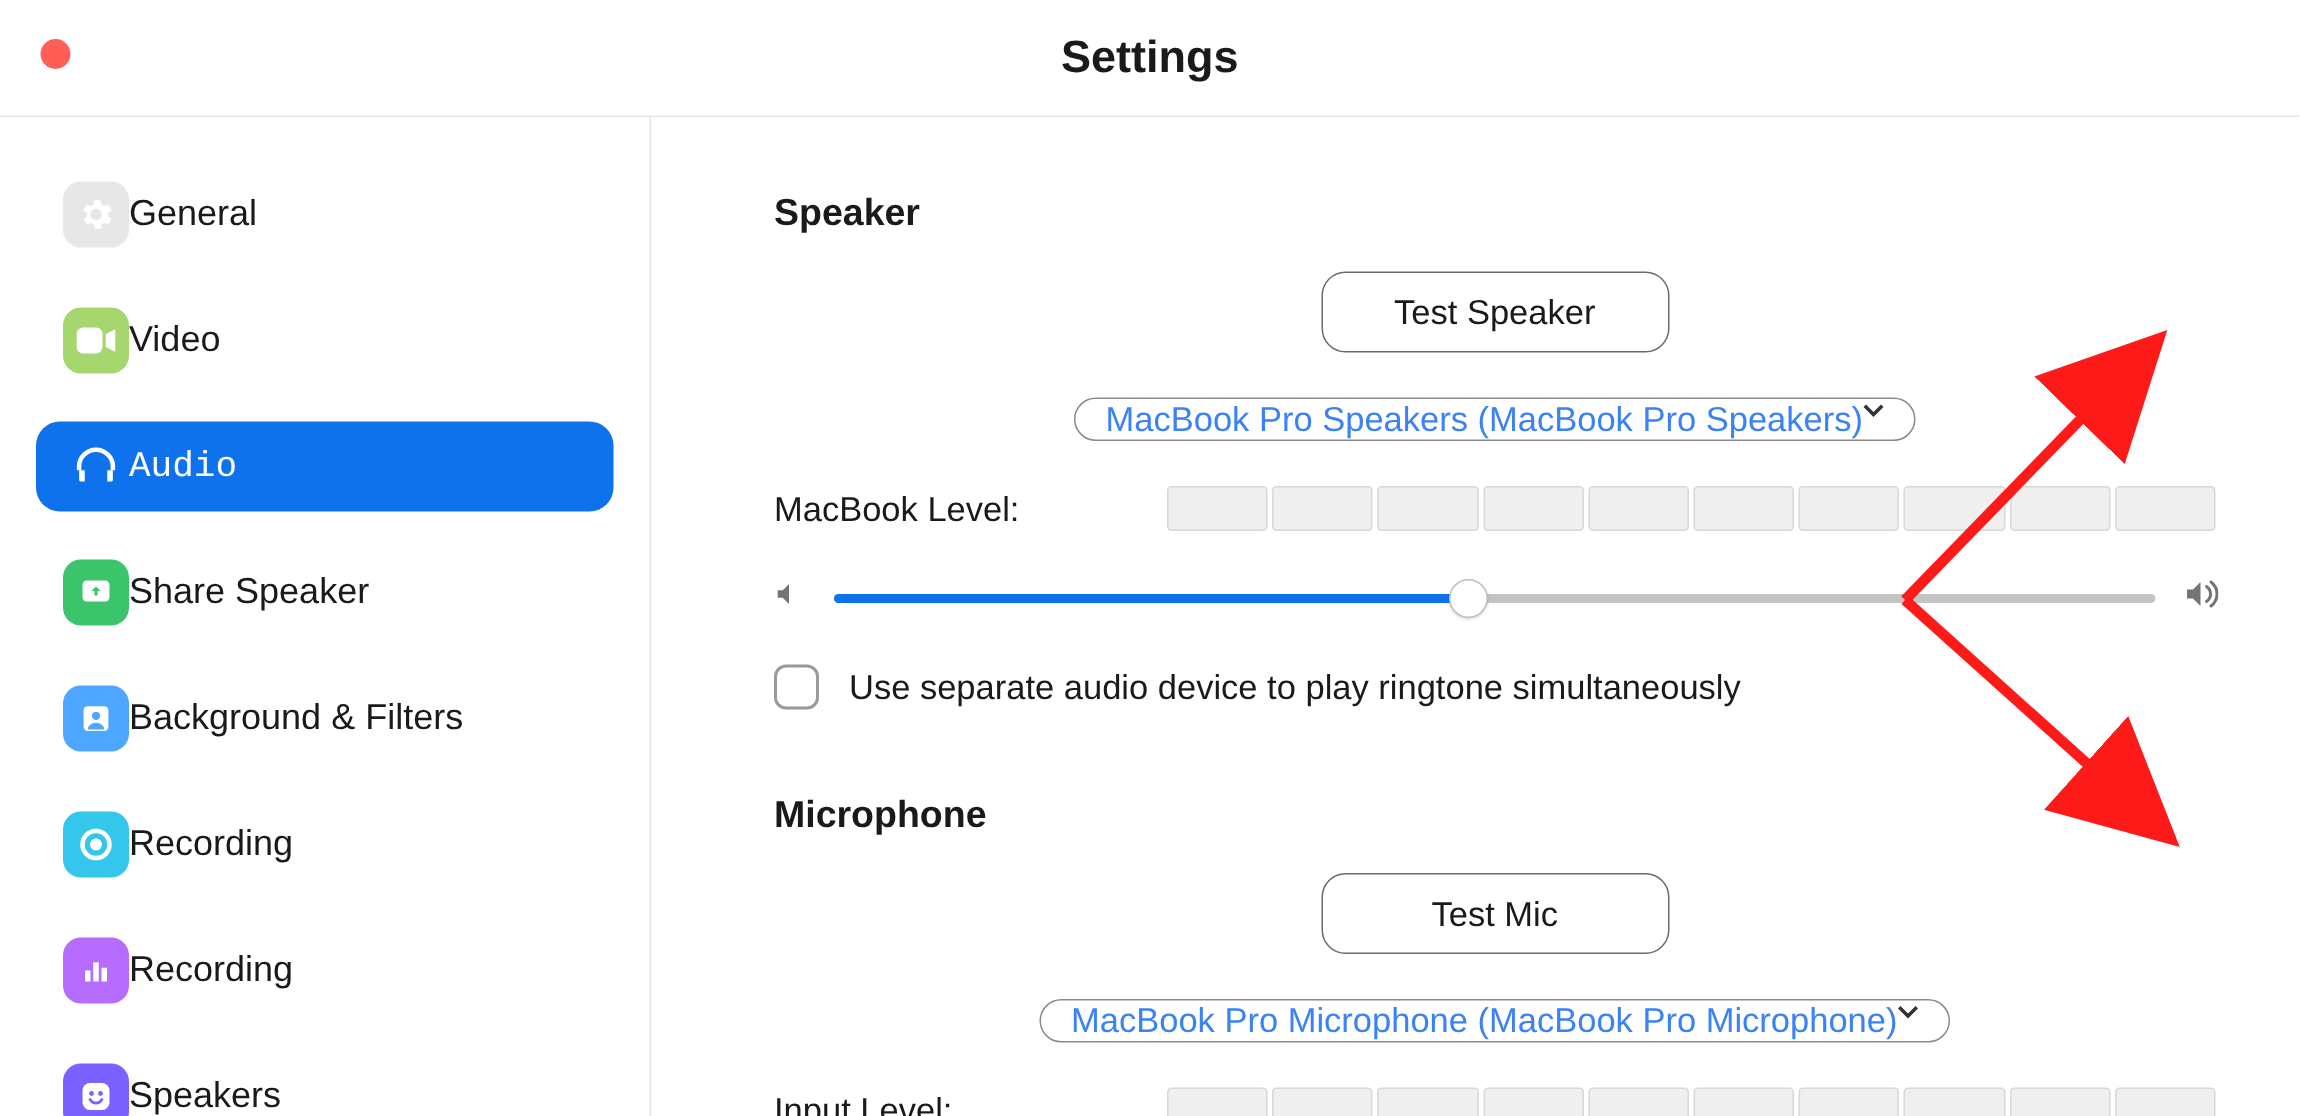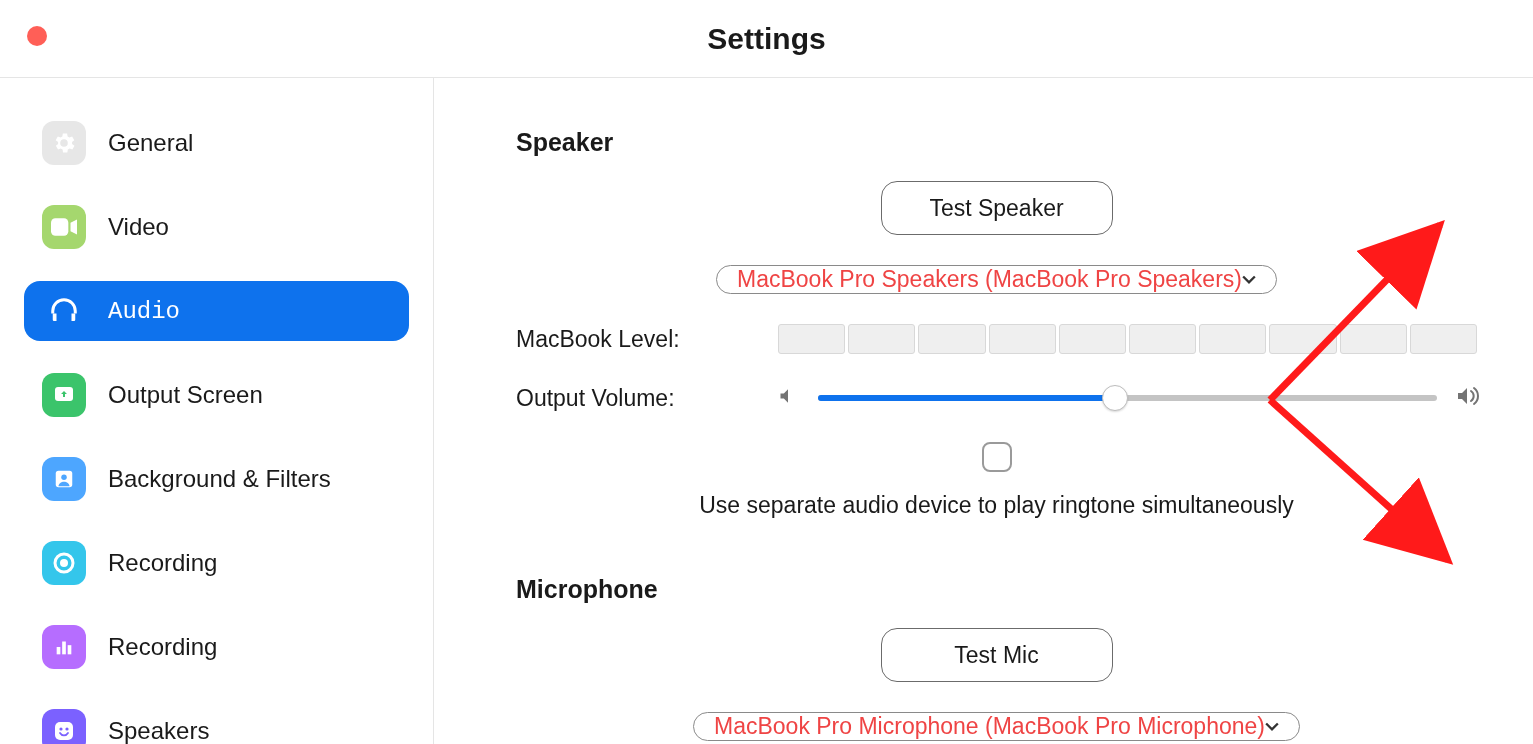--- a/index.html
+++ b/index.html
@@ -39,21 +39,20 @@
     height: calc(744px - 78px);
   }
   .sidebar {
     width: 434px;
     border-right: 1px solid #e5e5e5;
     padding: 35px 24px 0 24px;
   }
   .nav-item {
     display: flex;
     align-items: center;
-    gap: 22px;
     height: 60px;
     padding: 0 18px;
     border-radius: 16px;
     font-size: 24px;
     color: #1a1a1a;
     margin-bottom: 24px;
     cursor: pointer;
   }
   .nav-item.active {
     background: #0e72ed;
@@ -97,24 +96,23 @@
     color: #1a1a1a;
     cursor: pointer;
   }
   .dropdown {
     flex: 1;
     height: 54px;
     border: 1.5px solid #8a8a8a;
     border-radius: 16px;
     background: #fff;
     display: flex;
-    align-items: center;
     padding: 0 20px;
     font-size: 23px;
-    color: #ef4444;
+    color: #3b82f6;
     cursor: pointer;
     position: relative;
   }
   .dropdown .chev {
     margin-left: auto;
     font-size: 16px;
     color: #333;
   }
   .level-row, .volume-row {
     display: flex;
@@ -175,21 +173,20 @@
     top: 50%;
     transform: translate(-50%, -50%);
     box-shadow: 0 1px 2px rgba(0,0,0,0.15);
   }
   .check-row {
     display: flex;
     align-items: center;
     gap: 20px;
     margin-bottom: 56px;
     font-size: 23px;
-    flex-direction: column;
   }
   .checkbox {
     width: 30px;
     height: 30px;
     border: 2px solid #9a9a9a;
     border-radius: 8px;
     background: #fff;
   }
   
   .arrows {
@@ -238,21 +235,21 @@
       <span>Audio</span>
     </div>
 
     <div class="nav-item">
       <span class="nav-icon" style="background:#3bc46b">
         <svg width="24" height="24" viewBox="0 0 24 24" fill="none">
             <rect x="3" y="4" width="18" height="14" rx="3" fill="#fff"></rect>
             <path d="M12 8l3 3h-2v3h-2v-3H9l3-3z" fill="#3bc46b"></path>
           </svg>
       </span>
-      <span>Output Screen</span>
+      <span>Share Speaker</span>
     </div>
 
     <div class="nav-item">
       <span class="nav-icon" style="background:#4da6ff">
         <svg width="22" height="22" viewBox="0 0 24 24" fill="#fff">
             <rect x="3" y="3" width="18" height="18" rx="3" fill="#fff"></rect>
             <circle cx="12" cy="10" r="3" fill="#4da6ff"></circle>
             <path d="M6 20c0-3 3-5 6-5s6 2 6 5" fill="#4da6ff"></path>
           </svg>
       </span>
@@ -320,21 +317,20 @@
           <div class="level-seg"></div>
           <div class="level-seg"></div>
           <div class="level-seg"></div>
           <div class="level-seg"></div>
           <div class="level-seg"></div>
           <div class="level-seg"></div>
       </div>
     </div>
 
     <div class="volume-row">
-      <div class="row-label">Output Volume:</div>
       <div class="vol-wrap">
         <span class="speaker-icon">
           <svg width="20" height="20" viewBox="0 0 24 24" fill="#747474">
               <path d="M3 9v6h4l5 5V4L7 9H3z"></path>
             </svg>
         </span>
         <div class="slider">
           <div class="slider-track">
             <div class="slider-fill" id="spk-fill" style="width: 48%;"></div>
             <div class="slider-thumb" id="spk-thumb" style="left: 48%;"></div>

